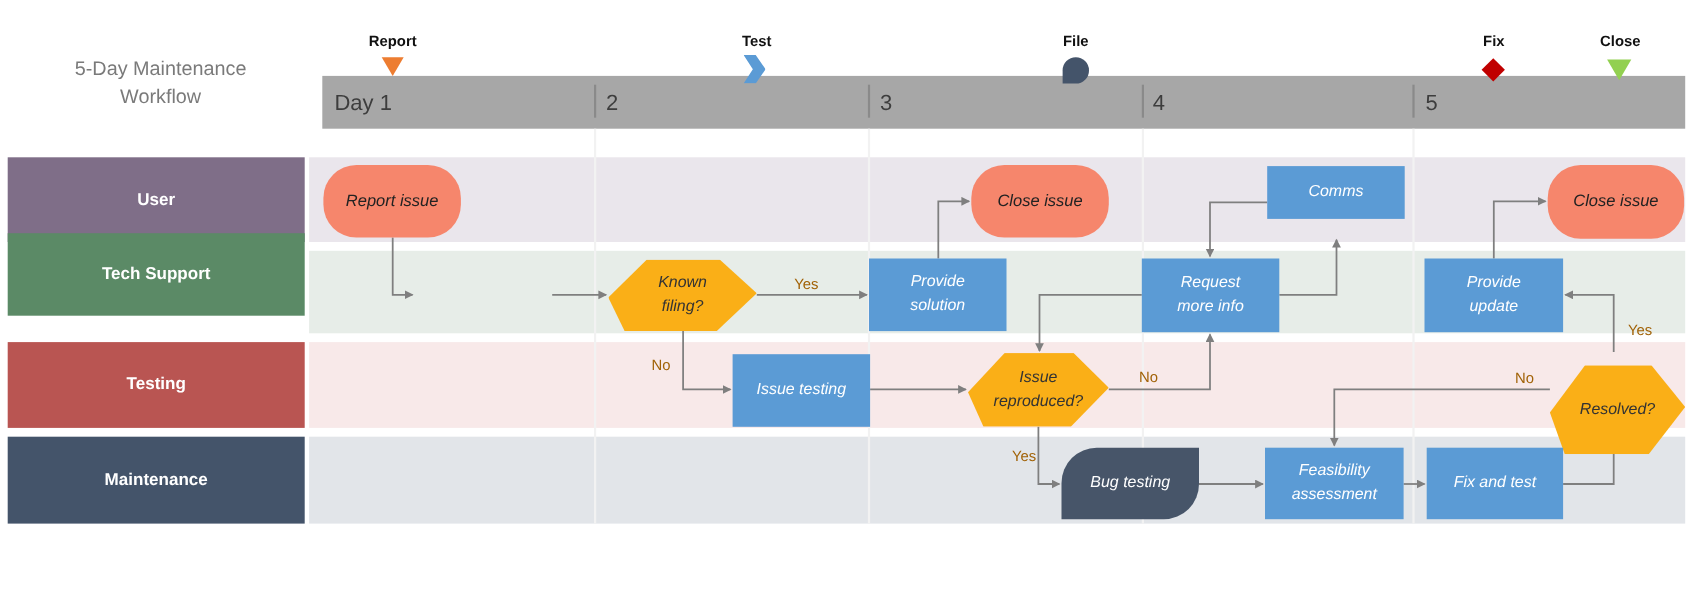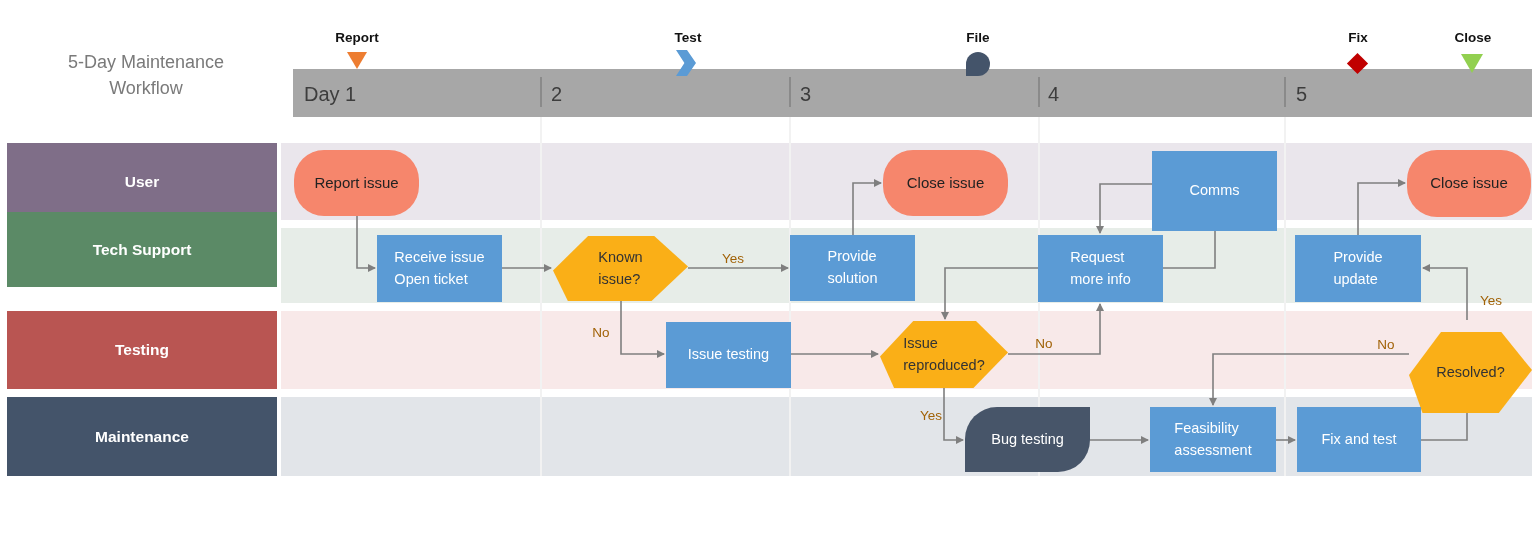--- a/index.html
+++ b/index.html
@@ -39,22 +39,22 @@
   .lane-user .lane-header{background:#7F6E88;} .lane-user .lane-body{background:#EAE6EC;}
   .lane-tech .lane-header{background:#5B8A66;} .lane-tech .lane-body{background:#E7EDE8;}
   .lane-test .lane-header{background:#B95552;} .lane-test .lane-body{background:#F8E9E9;}
   .lane-dev  .lane-header{background:#44546A;} .lane-dev  .lane-body{background:#E2E5E9;}
 
   
   .connector-layer{left:0;top:0;z-index:3;}
   .connector{fill:none;stroke:#7f7f7f;stroke-width:1.6px;}
 
   
-  .node{display:flex;align-items:center;justify-content:center;text-align:left;
-    font-size:14.5px;line-height:1.5;z-index:4;}
+  .node{display:flex;align-items:center;justify-content:center;text-align:center;
+    font-size:14.5px;line-height:1.5;z-index:4;font-style:italic;}
   .node.process{background:#5B9BD5;color:#fff;}
   .node.alt{background:#475569;color:#fff;border-radius:32px 0 32px 0;}
   .node.terminator{background:#F6866C;color:#222;border-radius:30px;font-size:15px;}
   .node.decision{background:#FAAF17;color:#333;
     clip-path:polygon(26% 0%,75% 0%,100% 47%,73% 100%,11% 100%,0% 53%);}
 
   
   .edge-label{transform:translate(-50%,-50%);font-size:13.5px;color:#a16207;z-index:5;}
 </style>
 </head>
@@ -137,26 +137,24 @@
     <path class="connector" d="M1008,354 L1100,354 L1100,304" marker-end="url(#arrow)"></path>
     <path class="connector" d="M1038,268 L945,268 L945,319" marker-end="url(#arrow)"></path>
     <path class="connector" d="M1163,268 L1215,268 L1215,218" marker-end="url(#arrow)"></path>
     <path class="connector" d="M1152,184 L1100,184 L1100,233" marker-end="url(#arrow)"></path>
     <path class="connector" d="M853,235 L853,183 L881,183" marker-end="url(#arrow)"></path>
     <path class="connector" d="M1358,235 L1358,183 L1405,183" marker-end="url(#arrow)"></path>
   </svg>
 
   <div class="abs node terminator pre" style="left:294px;top:150px;width:125px;height:66px">Report issue</div>
   <div class="abs node terminator pre" style="left:883px;top:150px;width:125px;height:66px">Close issue</div>
-  <div class="abs node process pre" style="left:1152px;top:151px;width:125px;height:80px">Comms</div>
+  <div class="abs node process pre" style="left:1152px;top:151px;width:125px;height:48px">Comms</div>
   <div class="abs node terminator pre" style="left:1407px;top:150px;width:124px;height:67px">Close issue</div>
-  <div class="abs node process pre" style="left:377px;top:235px;width:125px;height:67px">Receive issue
-Open ticket</div>
   <div class="abs node decision pre" style="left:553px;top:236px;width:135px;height:65px">Known
-issue?</div>
+filing?</div>
   <div class="abs node process pre" style="left:790px;top:235px;width:125px;height:66px">Provide
 solution</div>
   <div class="abs node process pre" style="left:1038px;top:235px;width:125px;height:67px">Request
 more info</div>
   <div class="abs node process pre" style="left:1295px;top:235px;width:126px;height:67px">Provide
 update</div>
   <div class="abs node process pre" style="left:666px;top:322px;width:125px;height:66px">Issue testing</div>
   <div class="abs node decision pre" style="left:880px;top:321px;width:128px;height:67px">Issue
 reproduced?</div>
   <div class="abs node decision pre" style="left:1409px;top:332px;width:123px;height:81px">Resolved?</div>

